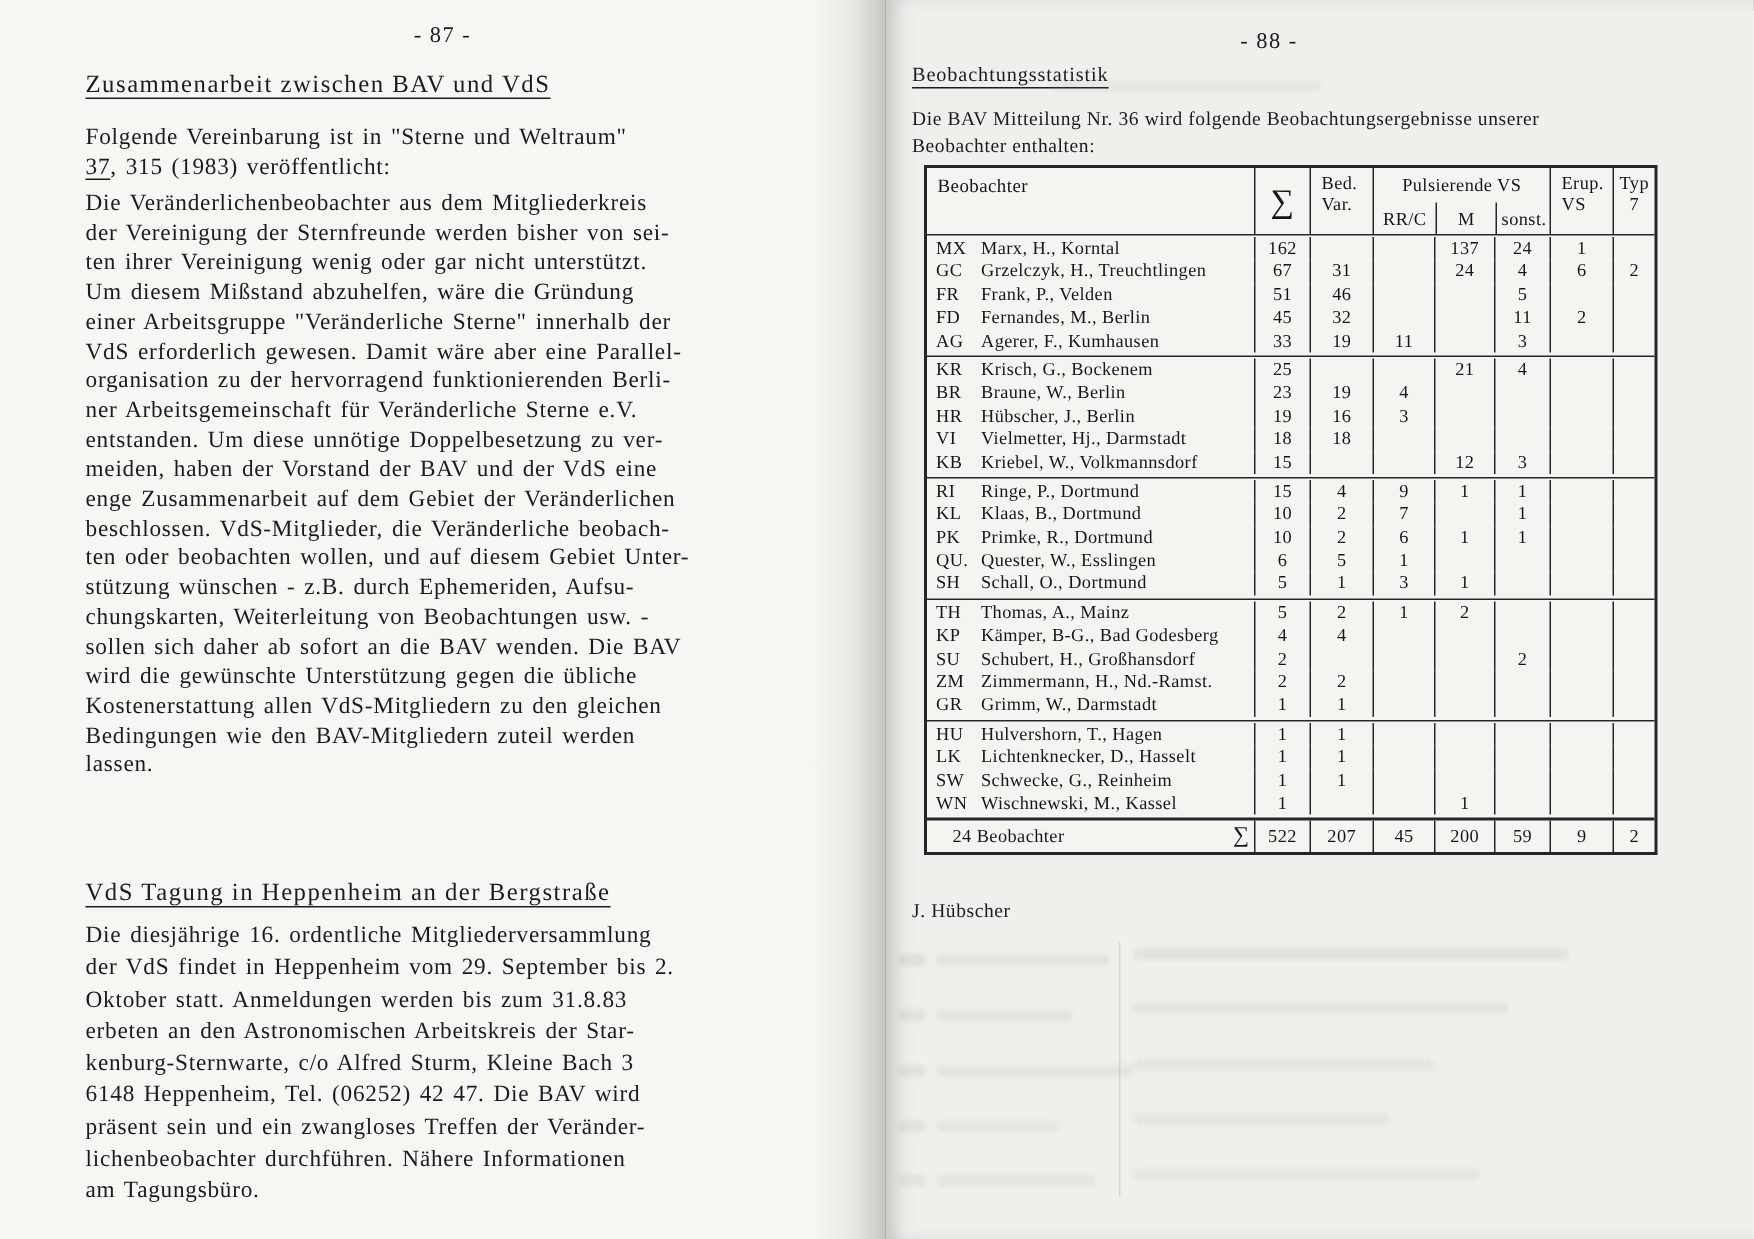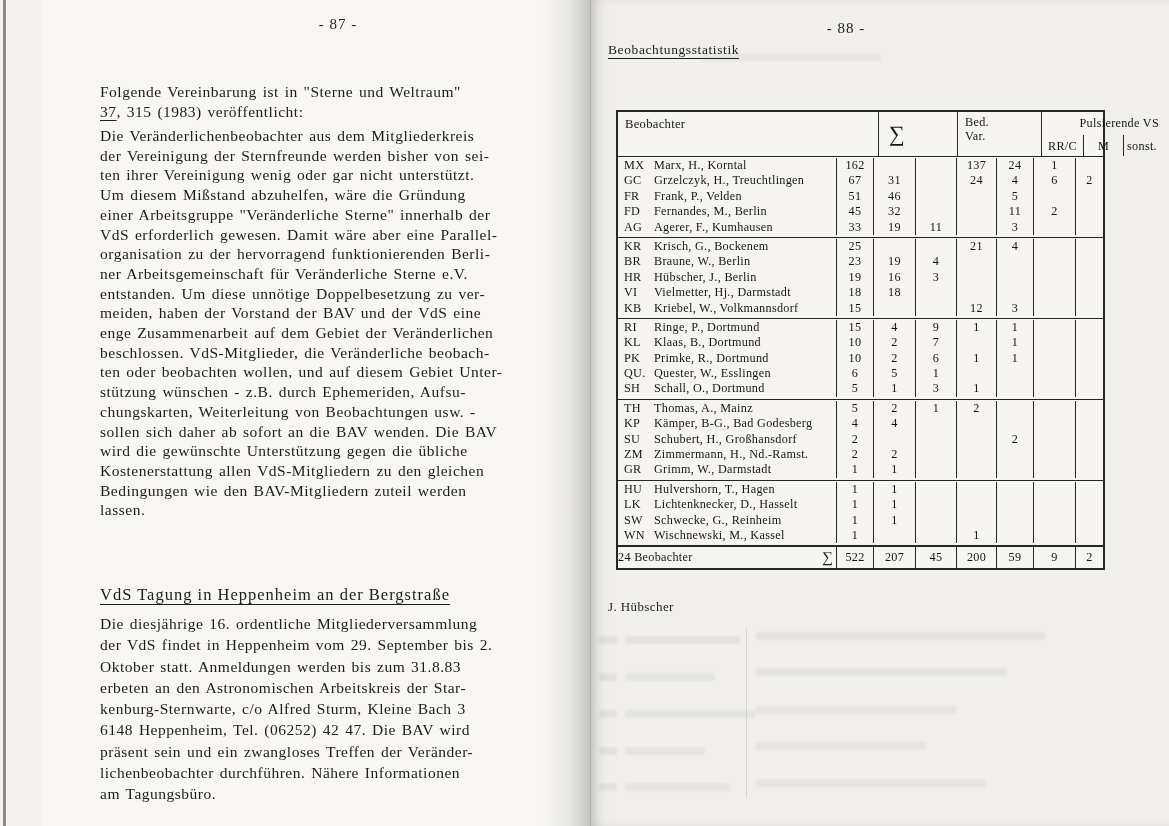--- a/index.html
+++ b/index.html
@@ -3,21 +3,21 @@
 <meta charset="utf-8">
 <style>
   html,body{margin:0;padding:0;}
   body{
     width:1169px;height:826px;position:relative;overflow:hidden;
     background:#f3f2ef;
     font-family:"Liberation Serif","DejaVu Serif",serif;
     color:#1c1c1c;
   }
   .page{position:absolute;top:0;height:826px;}
-  .page-left{left:0;width:590px;background:#f7f6f3;margin-left:43px;}
+  .page-left{left:0;width:590px;background:#f7f6f3;}
   .page-right{
     left:590px;width:579px;background:#f0efec;
     box-shadow:inset 10px 0 14px -7px rgba(80,80,75,.35);
     border-left:1px solid rgba(95,95,88,.45);
   }
   .gutter{
     position:absolute;left:542px;top:0;width:48px;height:826px;
     background:linear-gradient(90deg,rgba(110,110,104,0) 0%,rgba(110,110,104,.10) 55%,rgba(95,95,88,.28) 92%,rgba(95,95,88,.34) 100%);
     pointer-events:none;
   }
@@ -35,59 +35,60 @@
   
   .h1-right{font-size:13.5px;letter-spacing:.6px;}
   .small{font-size:13px;line-height:17.5px;letter-spacing:.4px;}
 
   
   .btable{
     position:absolute;left:25px;top:110px;width:485px;
     border:2px solid #262626;background:rgba(250,250,248,.45);
     font-size:12.2px;letter-spacing:.3px;color:#161616;
   }
-  .thead{display:grid;grid-template-columns:218px 37px 42px 118px 42px 28px;height:44px;border-bottom:1.5px solid #262626;gap:42px;}
+  .thead{display:grid;grid-template-columns:218px 37px 42px 118px 42px 28px;height:44px;border-bottom:1.5px solid #262626;}
   .thc{border-left:1px solid #262626;position:relative;}
   .thc:first-child{border-left:none;}
   .th-observer{padding:5px 0 0 7px;font-size:12.6px;}
   .th-sigma{display:flex;align-items:center;justify-content:center;font-size:22px;line-height:1;}
   .two-line{padding:4px 0 0 7px;font-size:12.2px;line-height:13.5px;}
   .two-line.centered{padding-left:0;text-align:center;}
-  .pvs-label{text-align:right;padding-top:4px;font-size:12.2px;height:19px;}
+  .pvs-label{text-align:center;padding-top:4px;font-size:12.2px;height:19px;}
   .pvs-sub{display:grid;grid-template-columns:41px 40px 37px;height:21px;}
   .pvs-sub > div{border-left:1px solid #262626;text-align:center;padding-top:4px;font-size:12.2px;}
   .pvs-sub > div:first-child{border-left:none;}
   .tgroup{border-top:1.5px solid #262626;padding:1px 0 2px 0;}
   .tgroup:first-child{border-top:none;}
   .trow{display:grid;grid-template-columns:36px 182px 37px 42px 41px 40px 37px 42px 28px;height:15.4px;line-height:15.4px;}
   .trow > div{border-left:1px solid #262626;overflow:hidden;}
   .trow > div:nth-child(1),.trow > div:nth-child(2){border-left:none;}
   .trow > div:nth-child(1){padding-left:6px;}
   .trow > div:nth-child(n+3){text-align:center;}
   
   .tgroup{position:relative;}
   .tfoot{display:grid;grid-template-columns:218px 37px 42px 41px 40px 37px 42px 28px;height:21px;line-height:21px;border-top:2px solid #262626;}
   .tfoot > div{border-left:1px solid #262626;text-align:center;}
-  .tfoot > div:first-child{border-left:none;display:flex;justify-content:space-between;align-items:center;padding-left:0;text-align:left;}
+  .tfoot > div:first-child{border-left:none;display:flex;justify-content:space-between;align-items:center;padding-left:17px;text-align:left;}
   .tfoot .sigma-small{font-size:15px;margin-right:3px;line-height:1;}
 
   
   .scan-top-bar{position:absolute;left:552px;top:0;width:617px;height:7px;background:#141414;border-radius:0 0 0 5px;}
   .scan-left-line{position:absolute;left:3px;top:0;width:3px;height:826px;background:#7a7a78;opacity:.85;}
   .ghost{position:absolute;background:#8a8a85;filter:blur(1.3px);border-radius:2px;}
 </style>
 </head>
 <body>
 
 <div class="scan-top-bar"></div>
 <div class="scan-left-line"></div>
 
 <div class="page page-left">
   <div class="abs pagenum" style="left:55px;top:16px;width:480px;text-align:center;">- 87 -</div>
 
+  <div class="abs h1-left head-underline" style="left:57px;top:46px;">Zusammenarbeit zwischen BAV und VdS</div>
 
   <div class="abs body-left pre" style="left:57px;top:82px;">Folgende Vereinbarung ist in "Sterne und Weltraum"</div>
   <div class="abs body-left" style="left:57px;top:101.7px;">
     <span class="vol-underline">37</span><span>, 315 (1983) veröffentlicht:</span>
   </div>
 
   <div class="abs body-left pre" style="left:57px;top:126px;">Die Veränderlichenbeobachter aus dem Mitgliederkreis
 der Vereinigung der Sternfreunde werden bisher von sei-
 ten ihrer Vereinigung wenig oder gar nicht unterstützt.
 Um diesem Mißstand abzuhelfen, wäre die Gründung
@@ -120,20 +121,22 @@
 präsent sein und ein zwangloses Treffen der Veränder-
 lichenbeobachter durchführen. Nähere Informationen
 am Tagungsbüro.</div>
 </div>
 
 <div class="page page-right">
   <div class="abs pagenum" style="left:150px;top:20px;width:210px;text-align:center;">- 88 -</div>
 
   <div class="abs h1-right head-underline" style="left:17px;top:42px;">Beobachtungsstatistik</div>
 
+  <div class="abs small pre" style="left:17px;top:70px;">Die BAV Mitteilung Nr. 36 wird folgende Beobachtungsergebnisse unserer
+Beobachter enthalten:</div>
 
   <div class="btable">
     <div class="thead">
       <div class="thc th-observer">Beobachter</div>
       <div class="thc th-sigma">∑</div>
       <div class="thc two-line">
         <div>Bed.</div>
         <div>Var.</div>
       </div>
       <div class="thc">

